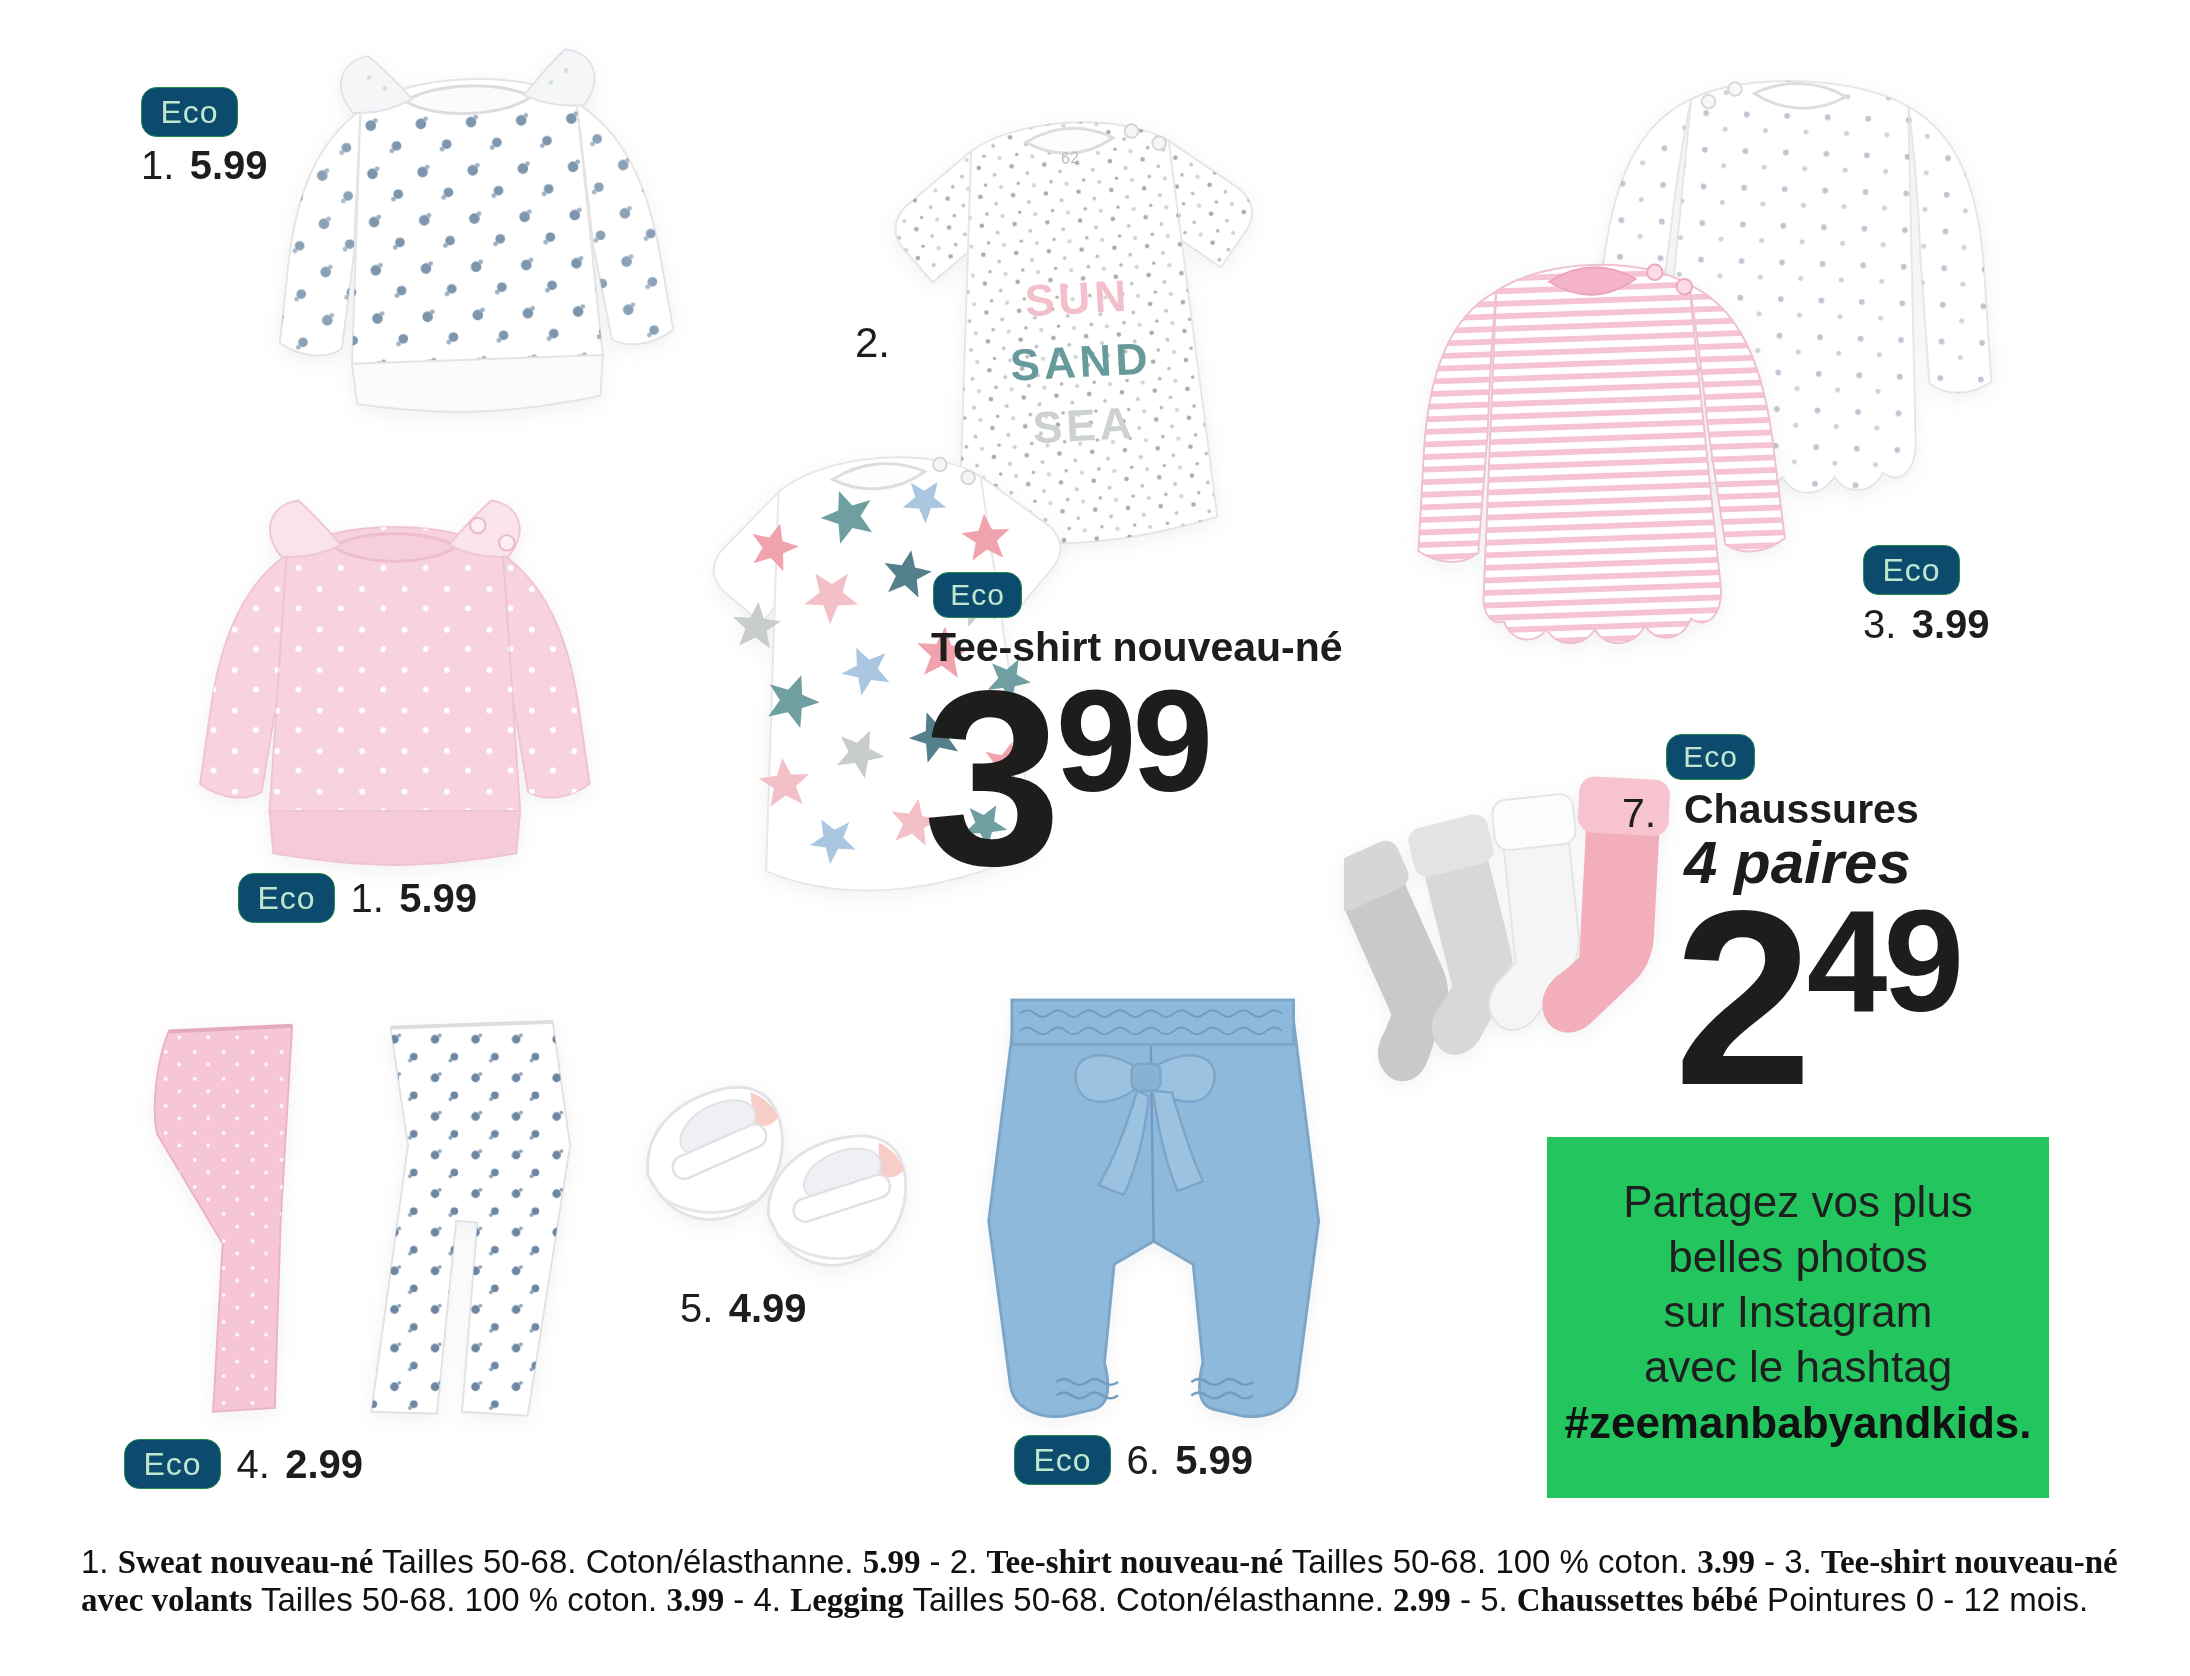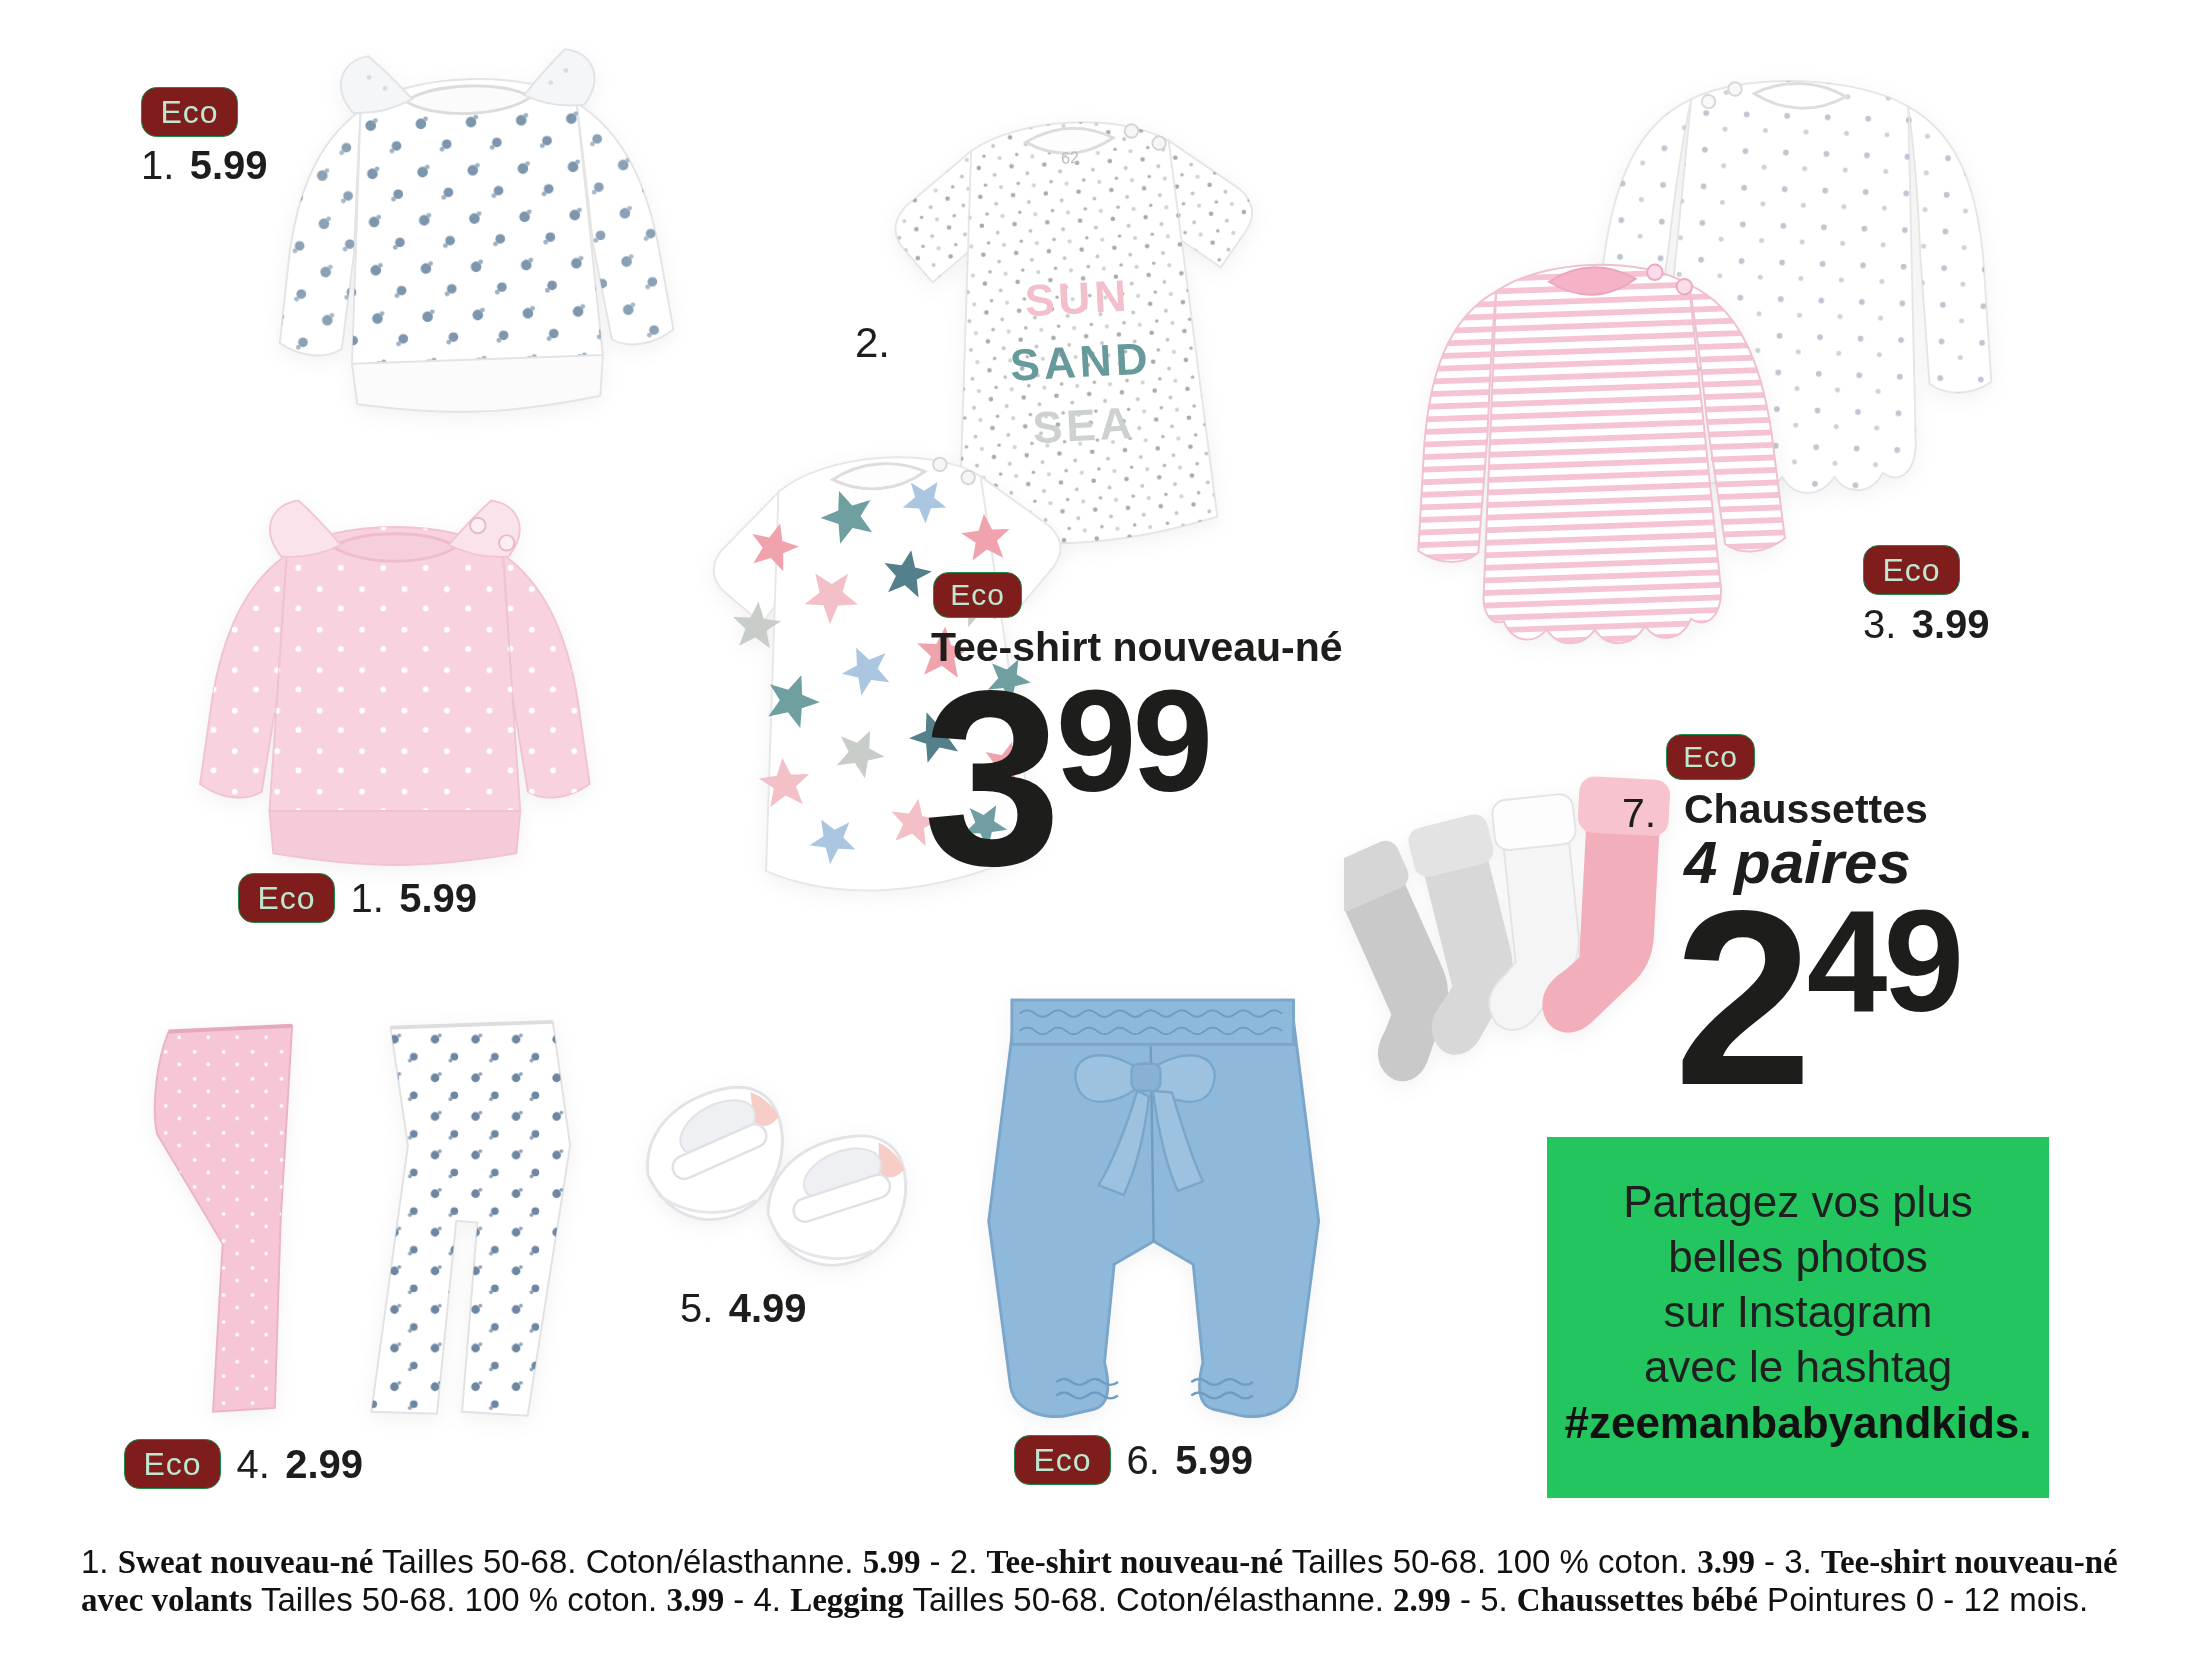--- a/index.html
+++ b/index.html
@@ -1,19 +1,19 @@
 <!DOCTYPE html>
 <html><head>
 <meta charset="utf-8">
 <style>
   html,body{margin:0;padding:0;background:#ffffff;}
   .page{position:relative;width:2191px;height:1676px;background:#ffffff;
         font-family:"Liberation Sans",sans-serif;color:#1d1d1b;overflow:hidden;}
   .photo{position:absolute;filter:drop-shadow(0 5.8px 9.7px rgba(0,0,0,0.05));}
-  .eco{position:absolute;width:97px;height:50px;background:#7f1d1d;border:1.9px solid #1f8a4c;
+  .eco{position:absolute;width:97px;height:50px;background:#0c4a6e;border:1.9px solid #1f8a4c;
        border-radius:15.4px;display:flex;align-items:center;justify-content:center;
        color:#bfe7cf;font-size:32px;letter-spacing:1px;box-sizing:border-box;}
   .eco-inline{position:static;flex:0 0 auto;}
   .plabel{position:absolute;display:flex;align-items:center;gap:15.4px;font-size:40px;color:#1d1d1b;}
   .plabel .num{font-weight:400;}
   .plabel .price{font-weight:700;}
   .label-plain{position:absolute;font-size:42px;color:#1d1d1b;}
   .ptitle{position:absolute;font-size:41px;font-weight:700;color:#1d1d1b;}
   .subtitle{position:absolute;font-size:60px;font-weight:700;color:#1d1d1b;font-style:italic;}
   .bigprice{position:absolute;display:flex;align-items:flex-start;line-height:1;font-weight:700;color:#1d1d1b;}
@@ -305,21 +305,21 @@
       <span>Eco</span>
     </span>
     <span class="num">6.</span>
     <span class="price">5.99</span>
   </div>
 
   <div class="eco" style="left:1666px;top:734px;width:89px;height:46px;font-size:30px">
     <span>Eco</span>
   </div>
   <div class="socknum" style="left:1622px;top:790px">7.</div>
-  <div class="ptitle" style="left:1684px;top:786px">Chaussettes</div>
+  <div class="ptitle" style="left:1684px;top:786px">Chaussures</div>
   <div class="subtitle" style="left:1684px;top:828px">4 paires</div>
   <div class="bigprice" style="left:1674px;top:874px">
     <span class="bint">2</span>
     <span class="bsup">49</span>
   </div>
 
   <div class="ig-box">
     <div class="igline">Partagez vos plus</div>
     <div class="igline">belles photos</div>
     <div class="igline">sur Instagram</div>

